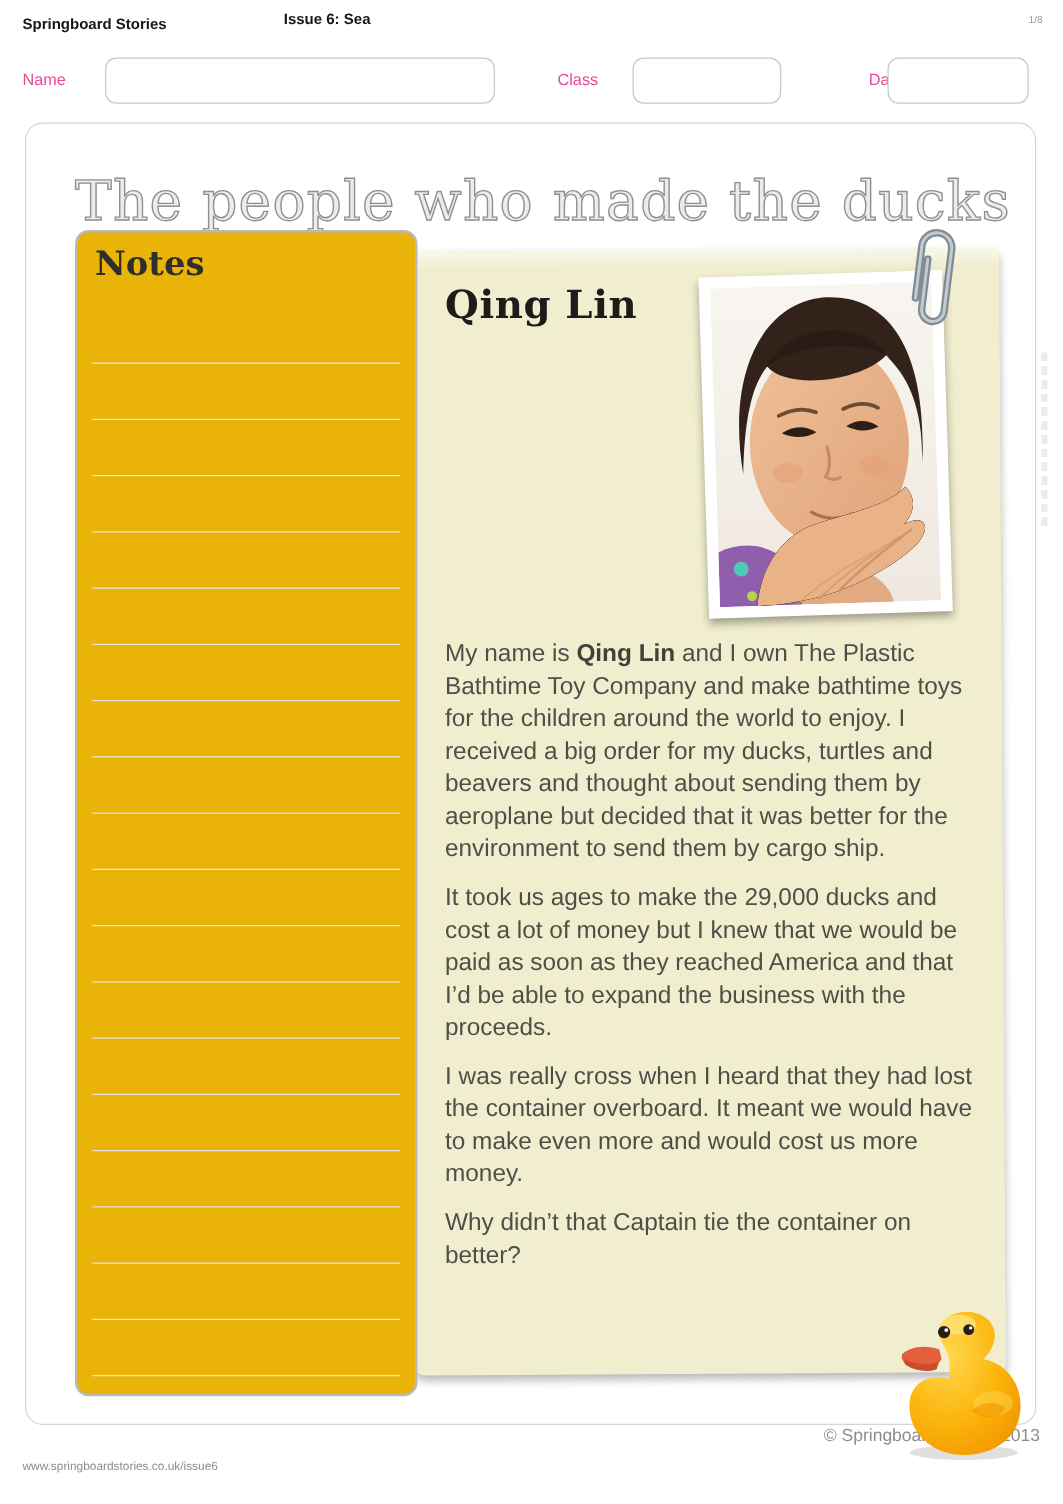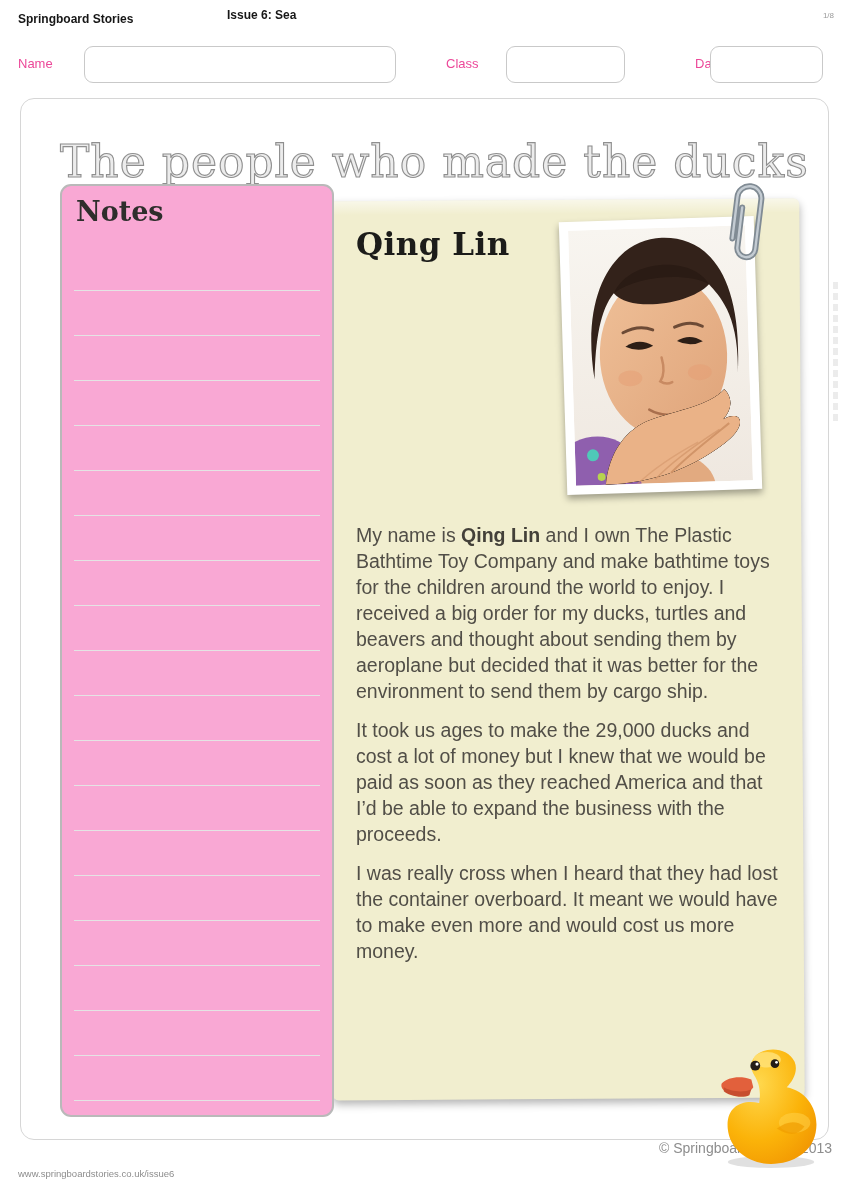--- a/index.html
+++ b/index.html
@@ -23,21 +23,21 @@
   .in-date  { left:710px; width:113px; }
 
   
   .card { left:20px; top:98px; width:809px; height:1042px; background:#ffffff; border:1px solid #d6d6d6; border-radius:14px; }
 
   .sheet-title { left:60px; top:108px; width:740px;
     font-family:"DejaVu Serif", serif; font-size:44px; font-weight:normal;
     color:#ececec; -webkit-text-stroke:1.1px #8f8f8f; letter-spacing:1px; white-space:nowrap;margin-top:28px; }
 
   
-  .notes-panel { left:60px; top:184px; width:274px; height:933px; background:#f9a8d4; border:2px solid #b9b9b9; border-radius:11px; z-index:3; }
+  .notes-panel { left:60px; top:184px; width:274px; height:933px; background:#eab308; border:2px solid #b9b9b9; border-radius:11px; z-index:3; }
   .notes-title { left:14px; top:10px; font-family:"DejaVu Serif", serif; font-size:27px; font-weight:600; color:#2e2e2c; position:absolute; }
   .notes-lines { position:absolute; left:12px; right:12px; top:60px; }
   .note-line { height:45px; border-bottom:1px solid #e4e4e4; }
 
   
   .note-paper { left:330px; top:200px; width:472px; height:899px; background:#f1eecf; border-radius:6px;
     box-shadow:0 4px 8px rgba(0,0,0,0.30); transform:rotate(-0.35deg); z-index:1; }
   .note-paper::before { content:""; position:absolute; left:0; right:0; top:0; height:14px;
     background:linear-gradient(to bottom, rgba(255,255,255,0.55), rgba(255,255,255,0)); border-radius:6px 6px 0 0; }
 
@@ -46,21 +46,21 @@
   
   .photo { left:563px; top:219px; width:195px; height:273px; background:#ffffff; padding:9px;
     box-shadow:0 4px 7px rgba(0,0,0,0.35); transform:rotate(-1.8deg); z-index:4; }
   .photo svg { width:100%; height:100%; display:block; }
 
   
   .paperclip { left:722px; top:178px; width:48px; height:96px; z-index:6; transform:rotate(7deg); }
 
   
   .story { left:356px; top:510px; width:430px; z-index:4; font-size:19.5px; line-height:26px; color:#514e47; }
-  .story p { margin:12px 0 13px 0; }
+  .story p { margin:0 0 13px 0; }
   .story strong { font-weight:bold; color:#434039; }
 
   
   .duck { left:712px; top:1038px; width:118px; height:132px; z-index:7; }
 
   
   .photo-credit { left:833px; top:282px; width:5px; height:140px; opacity:0.55;
     background:repeating-linear-gradient(to bottom, #dcdcdc 0 7px, transparent 7px 11px); }
 
   
@@ -165,20 +165,21 @@
 
 <svg class="abs paperclip" viewBox="0 0 48 96">
   <path d="M12,62 V20 a12,12 0 0 1 24,0 V70 a9,9 0 0 1 -18,0 V30" fill="none" stroke="#808b94" stroke-width="6" stroke-linecap="round"></path>
   <path d="M12,62 V20 a12,12 0 0 1 24,0 V70 a9,9 0 0 1 -18,0 V30" fill="none" stroke="#c3cbd2" stroke-width="2.4" stroke-linecap="round"></path>
 </svg>
 
 <div class="abs story" id="story">
     <p><span>My name is </span><strong>Qing Lin</strong><span> and I own The Plastic Bathtime Toy Company and make bathtime toys for the children around the world to enjoy. I received a big order for my ducks, turtles and beavers and thought about sending them by aeroplane but decided that it was better for the environment to send them by cargo ship.</span></p>
     <p><span>It took us ages to make the 29,000 ducks and cost a lot of money but I knew that we would be paid as soon as they reached America and that I’d be able to expand the business with the proceeds.</span></p>
     <p><span>I was really cross when I heard that they had lost the container overboard. It meant we would have to make even more and would cost us more money.</span></p>
+    <p><span>Why didn’t that Captain tie the container on better?</span></p>
   </div>
 
 <svg class="abs duck" viewBox="0 0 120 134">
   <defs>
     <radialGradient id="dg" cx="0.35" cy="0.3" r="0.9">
       <stop offset="0" stop-color="#ffd84d"></stop>
       <stop offset="0.55" stop-color="#fbb309"></stop>
       <stop offset="1" stop-color="#ef8f00"></stop>
     </radialGradient>
   </defs>

